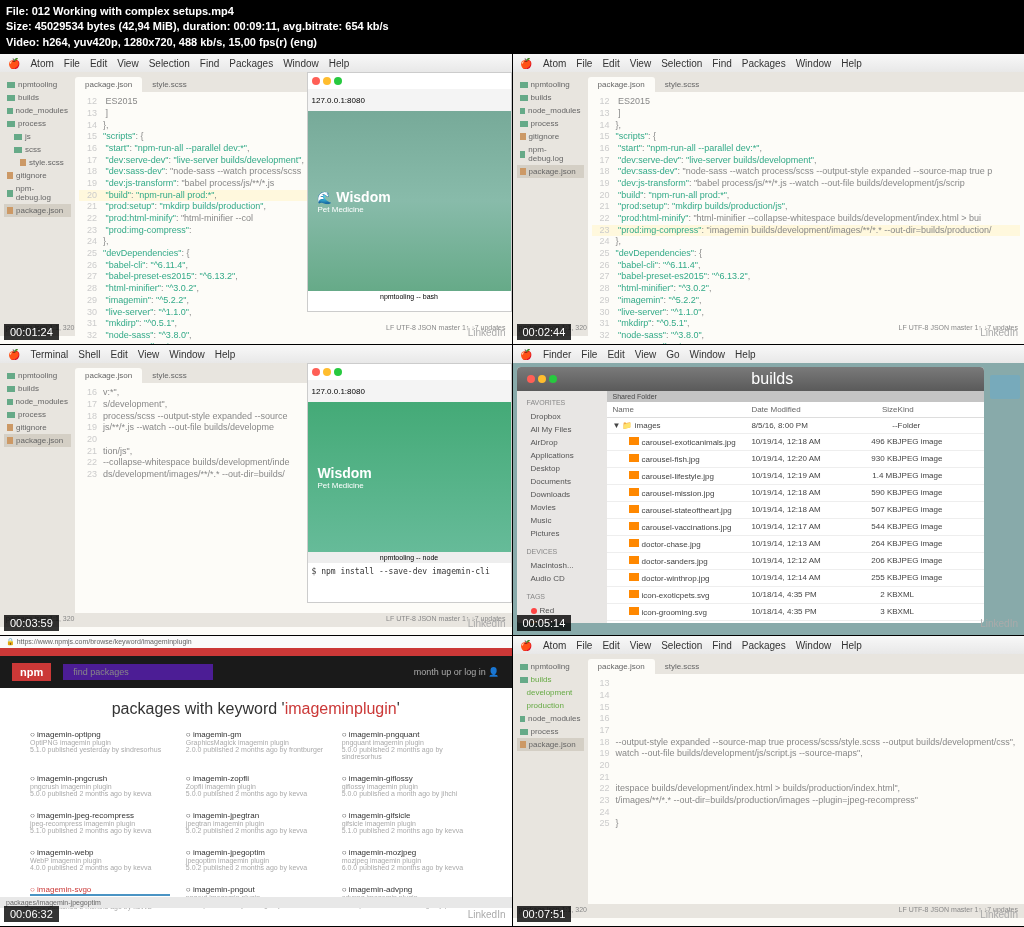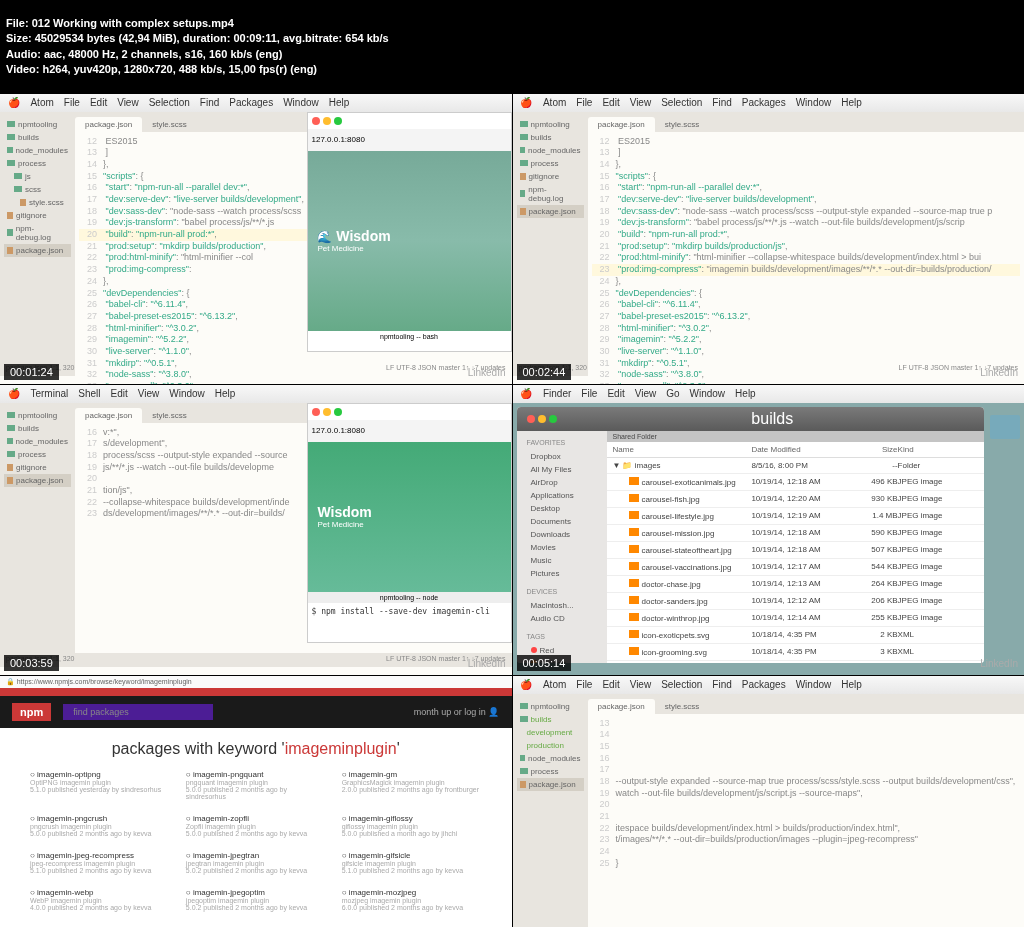--- a/index.html
+++ b/index.html
@@ -1,17 +1,17 @@
 <!DOCTYPE html>
 <html><head>
 <meta charset="utf-8">
 <style>
 *{margin:0;padding:0;box-sizing:border-box;font-family:Arial,sans-serif}
 body{width:1024px;height:927px;background:#000;overflow:hidden}
-.header{background:#000;color:#fff;font-size:11px;padding:16px 6px;line-height:1.4;font-family:monospace;font-weight:bold}
+.header{background:#000;color:#fff;font-size:11px;padding:4px 6px;line-height:1.4;font-family:monospace;font-weight:bold}
 .grid{display:grid;grid-template-columns:1fr 1fr;grid-template-rows:repeat(3,1fr);height:872px;gap:1px;background:#000}
 .cell{position:relative;overflow:hidden}
 .timestamp{position:absolute;bottom:4px;left:4px;background:rgba(0,0,0,0.8);color:#fff;font-size:11px;padding:2px 6px;z-index:10}
 .linkedin{position:absolute;bottom:6px;right:6px;color:#aaa;font-size:10px;z-index:10;font-family:sans-serif}
 .menubar{background:linear-gradient(#f8f8f8,#e8e8e8);height:18px;font-size:10px;display:flex;align-items:center;padding:0 8px;gap:10px;color:#333}
 .menubar .apple{font-weight:bold}
 .dots{display:flex;gap:3px;padding:4px}
 .dot{width:8px;height:8px;border-radius:50%}
 .dot.r{background:#ff5f56}.dot.y{background:#ffbd2e}.dot.g{background:#27c93f}
 .sidebar{background:#e8e5df;width:75px;height:100%;font-size:8px;padding:6px 4px}
@@ -56,21 +56,20 @@
 .npm-pkg .meta{color:#aaa;font-size:7px}
 .npm-pkg.sel .name{color:#cb3837;border-bottom:2px solid #4a94c4}
 .desktop{position:absolute;right:4px;top:30px;width:30px;height:24px;background:#7ab;border-radius:2px}
 </style>
 </head>
 <body>
 
 <div class="header">
   <div>File: 012 Working with complex setups.mp4</div>
   <div>Size: 45029534 bytes (42,94 MiB), duration: 00:09:11, avg.bitrate: 654 kb/s</div>
-  <div>Audio: aac, 48000 Hz, 2 channels, s16, 160 kb/s (eng)</div>
   <div>Video: h264, yuv420p, 1280x720, 488 kb/s, 15,00 fps(r) (eng)</div>
 </div>
 
 <div class="grid">
 
 <div class="cell" style="background:#fdfcf8">
   <div class="menubar">
         <span class="apple">🍎</span>
         <span>Atom</span>
         <span>File</span>
@@ -485,28 +484,28 @@
   </div>
   <div class="npm-body">
     <div class="npm-title">packages with keyword '<span style="color:#cb3837">imageminplugin</span>'</div>
     <div class="npm-grid" id="npmgrid">
           <div class="npm-pkg ">
             <div class="name">○ imagemin-optipng</div>
             <div class="desc">OptiPNG imagemin plugin</div>
             <div class="meta">5.1.0 published yesterday by sindresorhus</div>
           </div>
           <div class="npm-pkg ">
+            <div class="name">○ imagemin-gm</div>
+            <div class="desc">GraphicsMagick imagemin plugin</div>
+            <div class="meta">2.0.0 published 2 months ago by frontburger</div>
+          </div>
+          <div class="npm-pkg ">
             <div class="name">○ imagemin-pngquant</div>
             <div class="desc">pngquant imagemin plugin</div>
             <div class="meta">5.0.0 published 2 months ago by sindresorhus</div>
-          </div>
-          <div class="npm-pkg ">
-            <div class="name">○ imagemin-gm</div>
-            <div class="desc">GraphicsMagick imagemin plugin</div>
-            <div class="meta">2.0.0 published 2 months ago by frontburger</div>
           </div>
           <div class="npm-pkg ">
             <div class="name">○ imagemin-pngcrush</div>
             <div class="desc">pngcrush imagemin plugin</div>
             <div class="meta">5.0.0 published 2 months ago by kevva</div>
           </div>
           <div class="npm-pkg ">
             <div class="name">○ imagemin-zopfli</div>
             <div class="desc">Zopfli imagemin plugin</div>
             <div class="meta">5.0.0 published 2 months ago by kevva</div>

